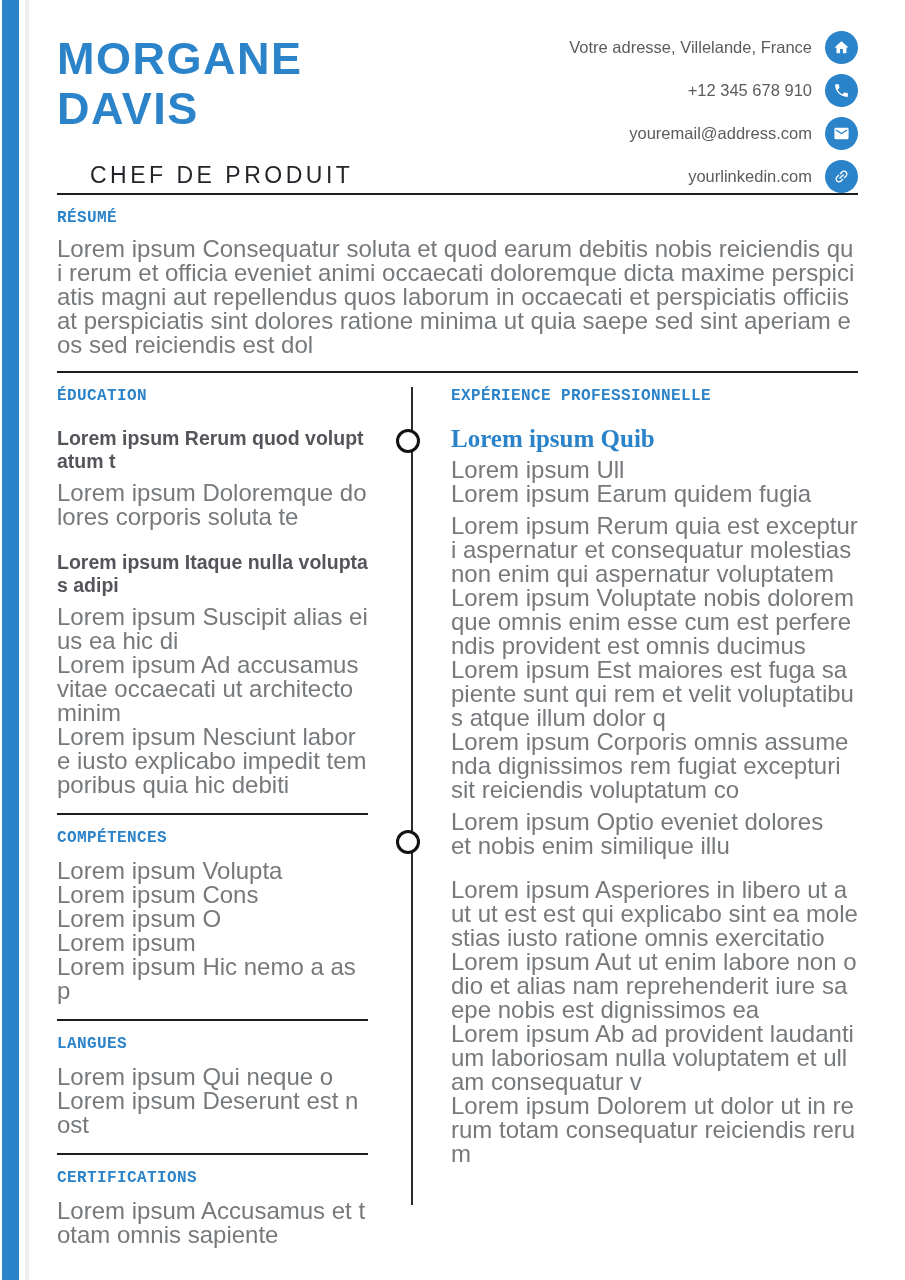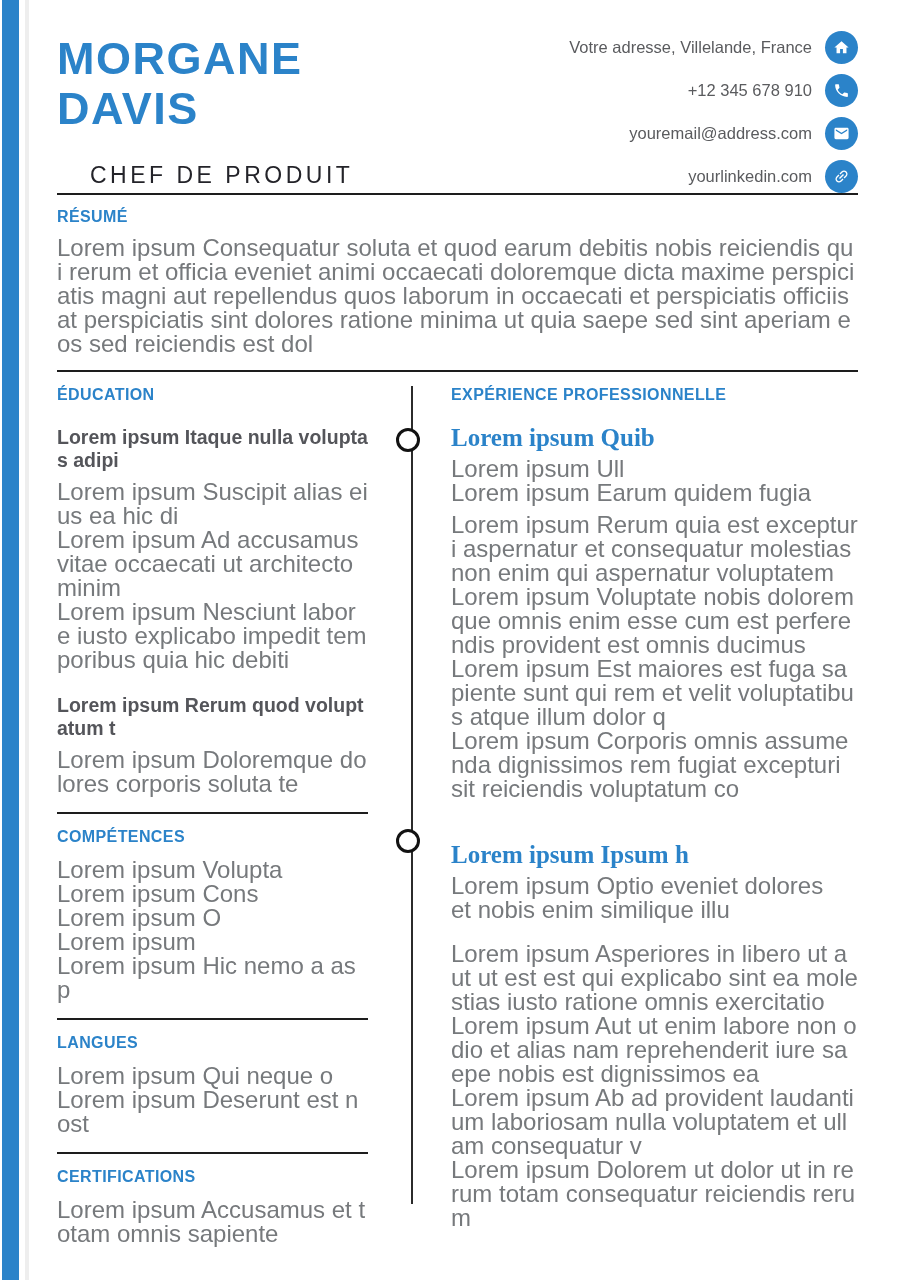--- a/index.html
+++ b/index.html
@@ -38,21 +38,21 @@
   .contact-icon{
     width:33px;height:33px;border-radius:50%;background:var(--accent);
     display:flex;align-items:center;justify-content:center;flex:0 0 33px;
   }
   .contact-icon svg{width:17px;height:17px;fill:#ffffff;}
   .icon-rot{transform:rotate(-45deg);}
 
   .rule{border-top:2px solid var(--dark-line);}
 
   
-  .sec-h{color:var(--accent);font-weight:bold;font-size:16px;letter-spacing:.4px;}
+  .sec-h{color:var(--accent);font-weight:bold;font-size:16px;letter-spacing:.4px;font-family:Liberation Mono, monospace;}
   .resume-sec{margin-top:13px;}
   .body-text{color:var(--body-gray);font-size:24px;line-height:24px;word-break:break-all;}
   .resume-text{margin-top:10px;}
   .rule-resume{margin-top:14px;}
 
   
   .columns{position:relative;display:flex;}
   .col-left{width:311px;}
   .col-right{width:410px;margin-left:83px;}
   .timeline-line{position:absolute;left:354px;top:14px;width:2px;height:818px;background:#2b2b2b;}
@@ -141,32 +141,32 @@
 
   <div class="columns">
     <div class="timeline-line"></div>
     <div class="timeline-dot dot1"></div>
     <div class="timeline-dot dot2"></div>
 
     <div class="col-left">
       <span class="sec-h">ÉDUCATION</span>
 
       <div>
+        <div class="entry-title">Lorem ipsum Rerum quod voluptatum t</div>
+        <div class="entry-items">
+          <div class="body-text">Lorem ipsum Doloremque dolores corporis soluta te</div>
+        </div>
+      </div>
+
+      <div>
         <div class="entry-title">Lorem ipsum Itaque nulla voluptas adipi</div>
         <div class="entry-items">
           <div class="body-text">Lorem ipsum Suscipit alias eius ea hic di</div>
           <div class="body-text">Lorem ipsum Ad accusamus vitae occaecati ut architecto minim</div>
           <div class="body-text">Lorem ipsum Nesciunt labore iusto explicabo impedit temporibus quia hic debiti</div>
-        </div>
-      </div>
-
-      <div>
-        <div class="entry-title">Lorem ipsum Rerum quod voluptatum t</div>
-        <div class="entry-items">
-          <div class="body-text">Lorem ipsum Doloremque dolores corporis soluta te</div>
         </div>
       </div>
 
       <div class="rule rule-small"></div>
 
       <span class="sec-h">COMPÉTENCES</span>
       <div class="list-block">
         <div class="body-text">Lorem ipsum Volupta</div>
         <div class="body-text">Lorem ipsum Cons</div>
         <div class="body-text">Lorem ipsum O</div>
@@ -201,21 +201,20 @@
         </div>
         <div class="exp-paras">
           <div class="body-text">Lorem ipsum Rerum quia est excepturi aspernatur et consequatur molestias non enim qui aspernatur voluptatem</div>
           <div class="body-text">Lorem ipsum Voluptate nobis doloremque omnis enim esse cum est perferendis provident est omnis ducimus</div>
           <div class="body-text">Lorem ipsum Est maiores est fuga sapiente sunt qui rem et velit voluptatibus atque illum dolor q</div>
           <div class="body-text">Lorem ipsum Corporis omnis assumenda dignissimos rem fugiat excepturi sit reiciendis voluptatum co</div>
         </div>
       </div>
 
       <div class="exp-entry-2">
-        <div class="exp-entry-title">Lorem ipsum Ipsum h</div>
         <div class="exp-sublines">
           <div class="body-text">Lorem ipsum Optio eveniet dolores</div>
           <div class="body-text">et nobis enim similique illu</div>
         </div>
         <div class="exp-paras">
           <div class="body-text">Lorem ipsum Asperiores in libero ut aut ut est est qui explicabo sint ea molestias iusto ratione omnis exercitatio</div>
           <div class="body-text">Lorem ipsum Aut ut enim labore non odio et alias nam reprehenderit iure saepe nobis est dignissimos ea</div>
           <div class="body-text">Lorem ipsum Ab ad provident laudantium laboriosam nulla voluptatem et ullam consequatur v</div>
           <div class="body-text">Lorem ipsum Dolorem ut dolor ut in rerum totam consequatur reiciendis rerum</div>
         </div>

